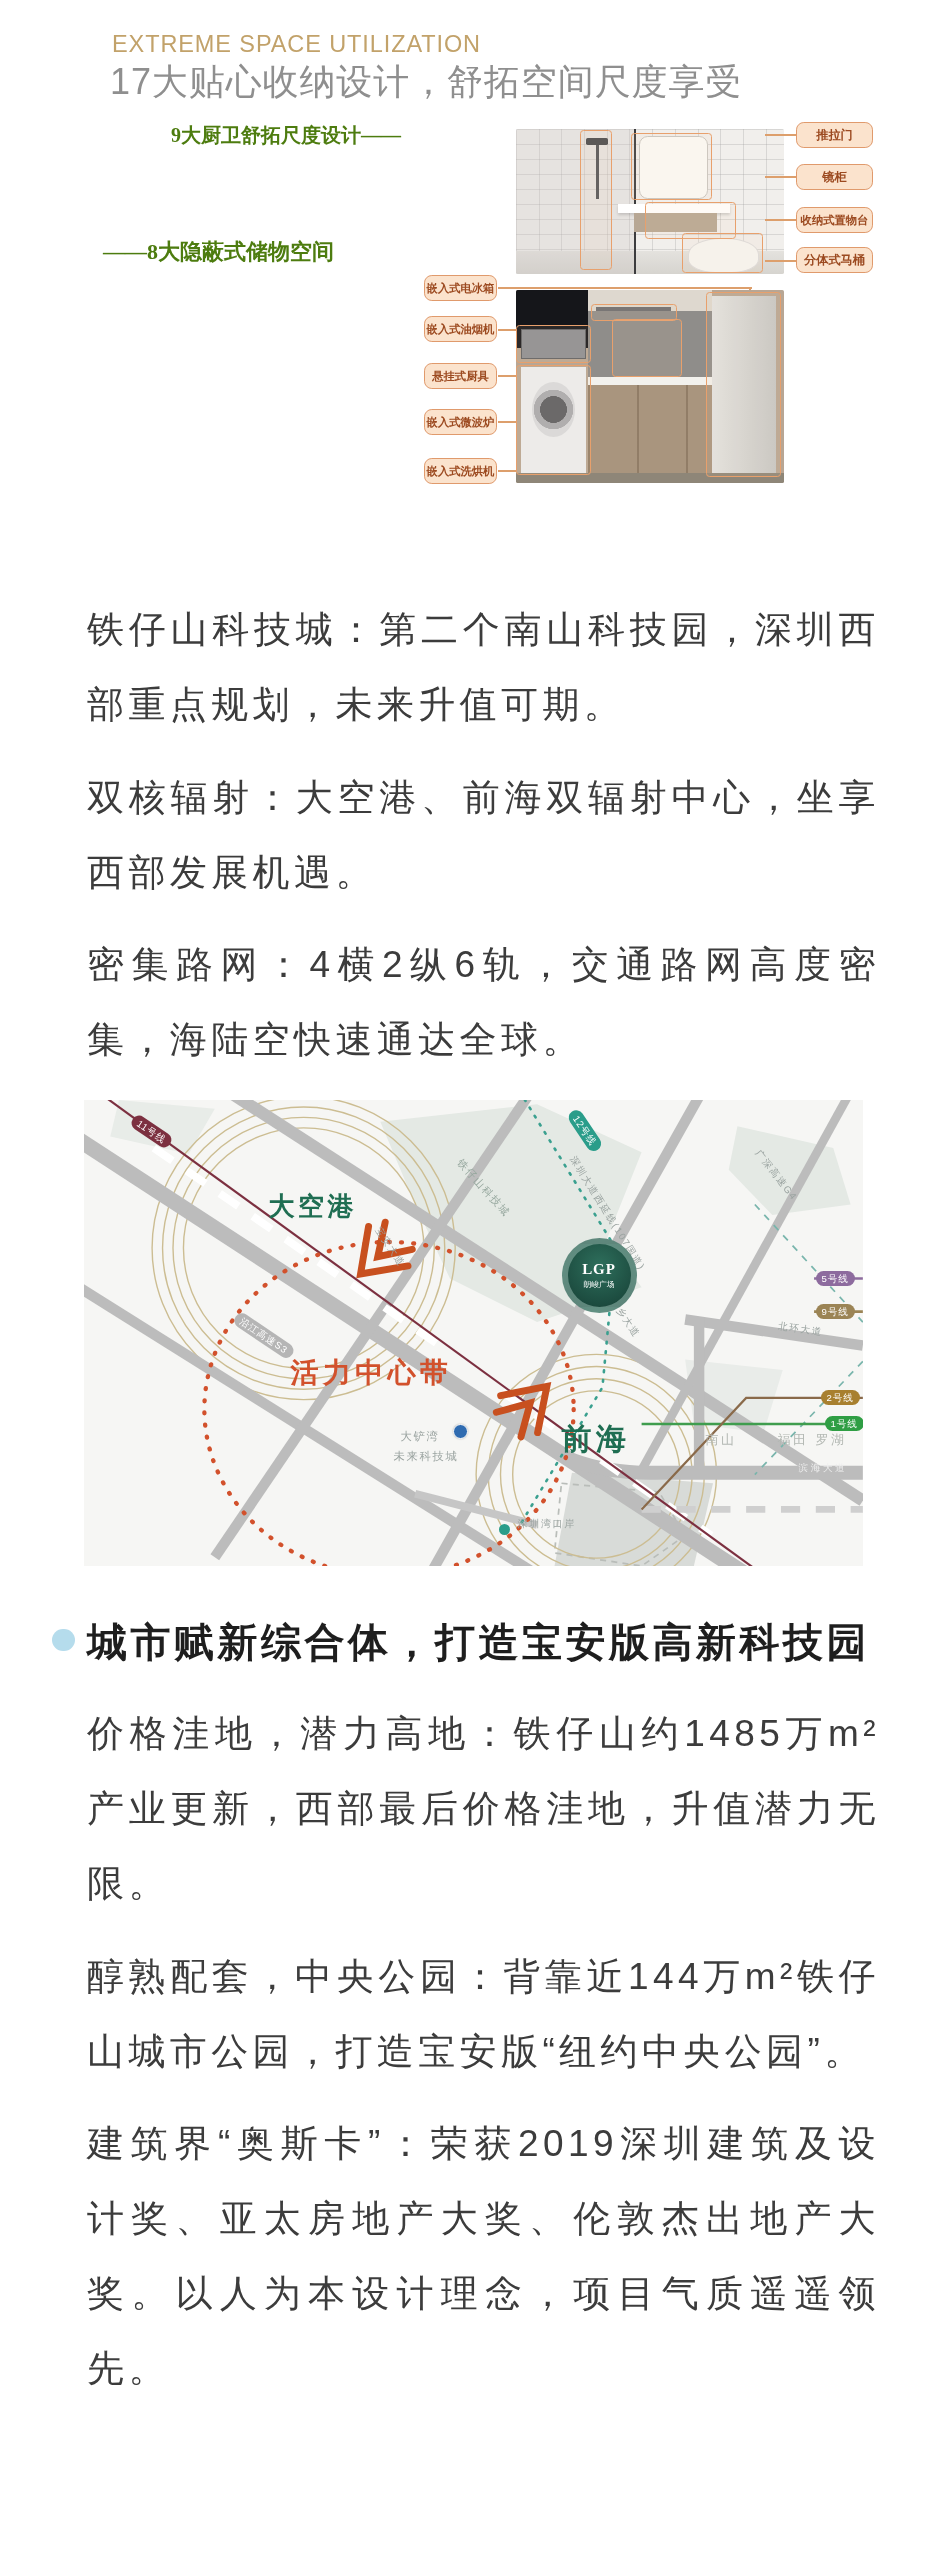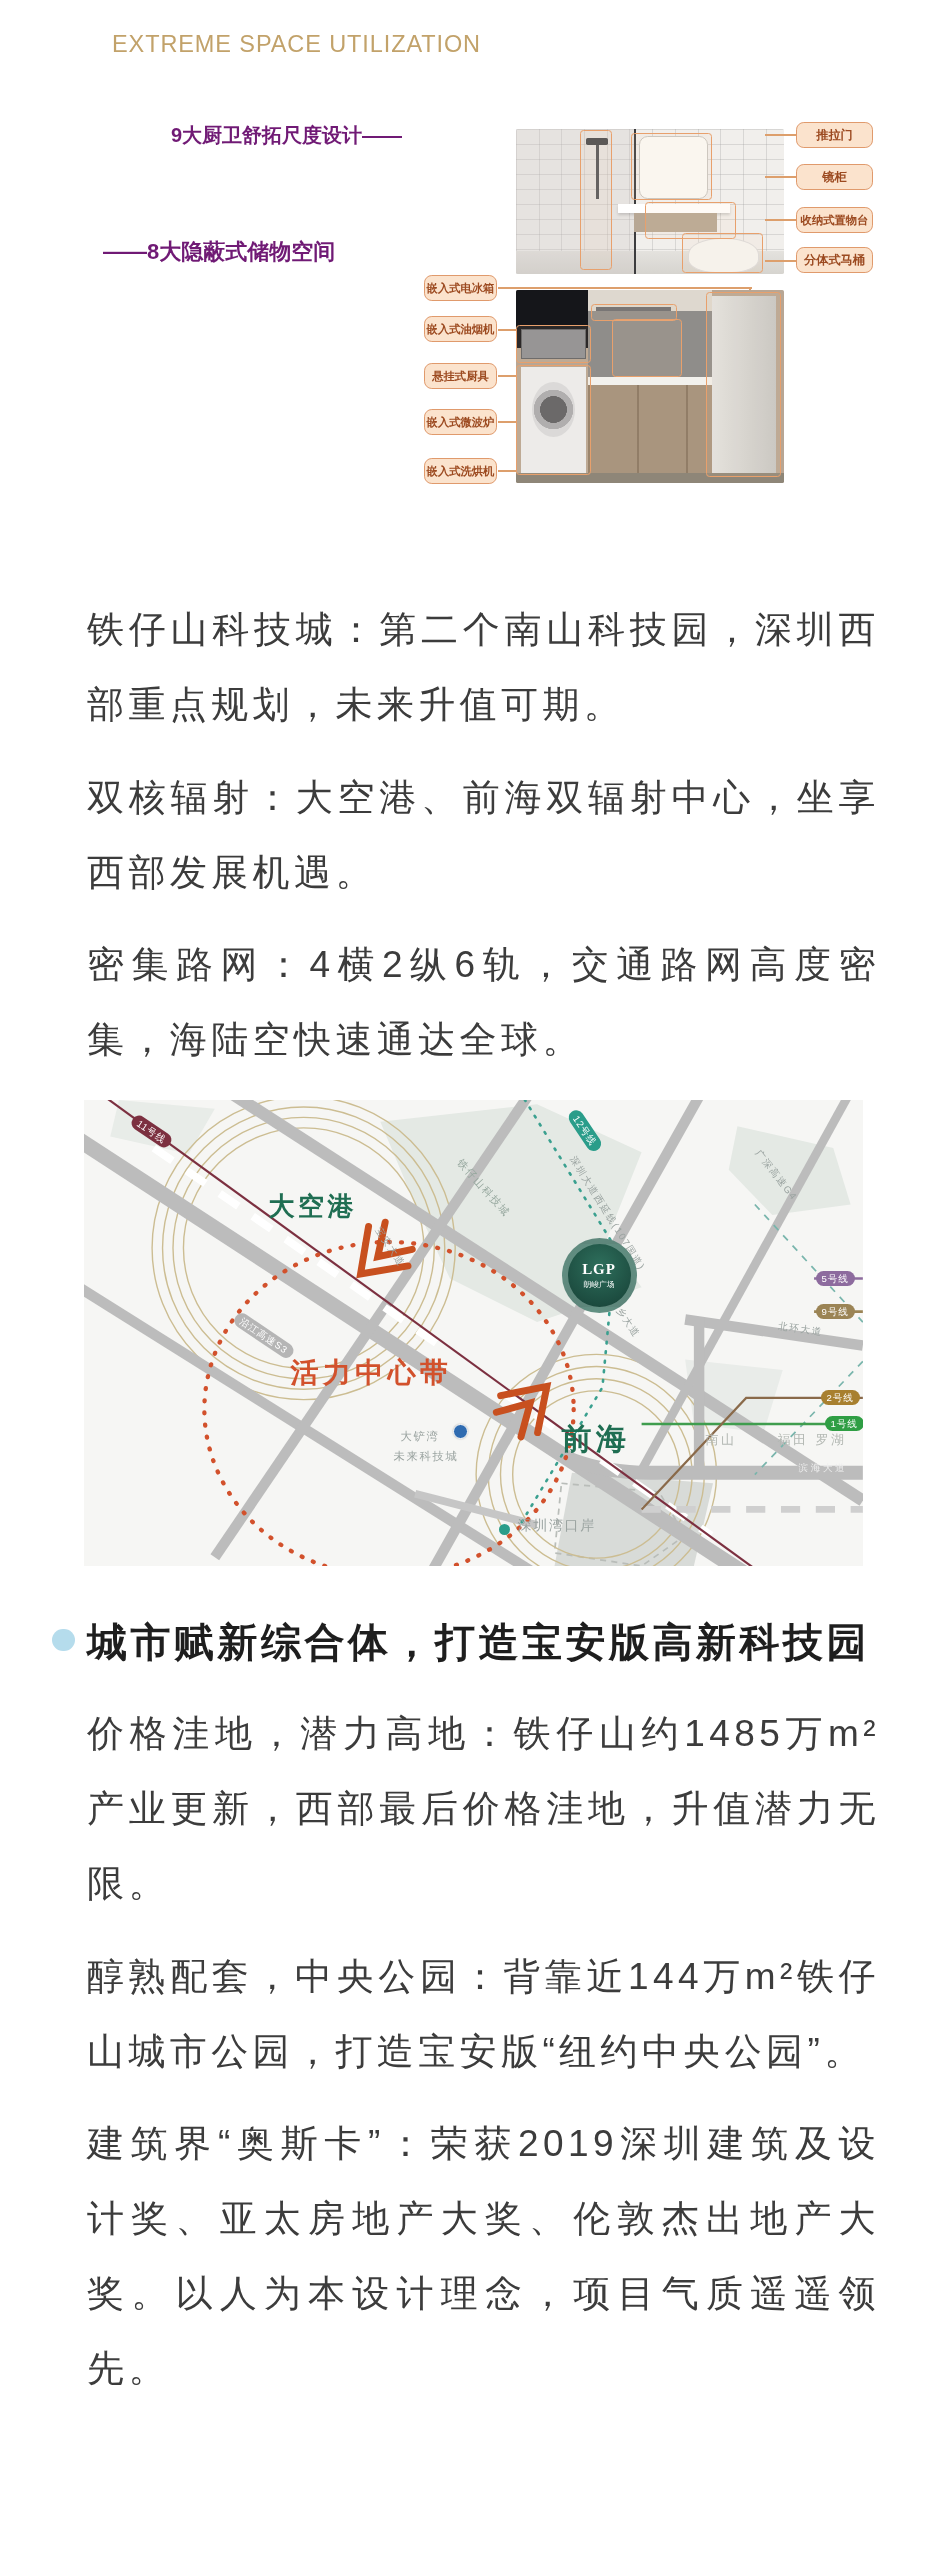--- a/index.html
+++ b/index.html
@@ -4,21 +4,21 @@
 <style>
   html,body{margin:0;padding:0;background:#fff;}
   body{font-family:"Liberation Sans","DejaVu Sans",sans-serif;}
   .page{position:relative;width:941px;height:2576px;overflow:hidden;background:#fff;}
 
   
   .collage{position:relative;height:575px;background:#fff;}
   .abs{position:absolute;}
   .eyebrow{left:112px;top:31px;font-size:23.5px;letter-spacing:0.9px;color:#c2a26a;}
   .big-title{left:110px;top:58px;font-size:36px;color:#8f8f8f;letter-spacing:0.9px;}
-  .cap{font-weight:bold;color:#701a75;white-space:nowrap;}
+  .cap{font-weight:bold;color:#4d7c0f;white-space:nowrap;font-family:Liberation Serif, serif;}
   .bath-cap{left:171px;top:122px;font-size:20px;}
   .store-cap{left:103px;top:237px;font-size:22px;}
 
   .photo{position:absolute;overflow:hidden;border-radius:1.7px;}
   .obox{position:absolute;border:1.7px solid #e8a06c;background:rgba(250,210,170,.10);border-radius:3.5px;box-sizing:border-box;}
   .tag{position:absolute;display:flex;align-items:center;justify-content:center;background:#fbe3cd;border:1.7px solid #e09a6c;border-radius:7.8px;color:#9c4a20;font-weight:bold;box-sizing:border-box;white-space:nowrap;}
   .tag.b{width:77px;height:26px;font-size:12.2px;}
   .tag.k{width:73px;height:26px;font-size:11.3px;}
   .conn{position:absolute;background:#dd9f6c;}
   .klabel{position:absolute;transform:translate(-50%,-50%);color:#fff;font-weight:bold;font-size:15px;text-shadow:0 0.9px 2.6px rgba(0,0,0,.5);white-space:nowrap;}
@@ -92,20 +92,21 @@
   .district{color:#b3b8b3;font-size:13px;letter-spacing:2.6px;}
   .cicon{position:absolute;border-radius:50%;}
 </style>
 </head>
 <body>
 
 <div class="page">
 
   <div class="collage">
     <div class="abs eyebrow">EXTREME SPACE UTILIZATION</div>
+    <div class="abs big-title">17大贴心收纳设计，舒拓空间尺度享受</div>
     <div class="abs cap bath-cap">9大厨卫舒拓尺度设计——</div>
     <div class="abs cap store-cap">——8大隐蔽式储物空间</div>
 
     <div class="photo bath" style="left:516px;top:129px;width:268px;height:145px;">
       <div class="floor"></div>
       <div class="glass"></div>
       <div class="bar"></div>
       <div class="head"></div>
       <div class="mirror"></div>
       <div class="counter"></div>
@@ -244,21 +245,21 @@
 
       <div class="marker">
         <span class="logo">LGP</span>
         <span class="nm">朗峻广场</span>
       </div>
 
       <div class="mtext poi" style="left:317px;top:329px;">大铲湾</div>
       <div class="mtext poi" style="left:310px;top:349px;">未来科技城</div>
       <div class="cicon" style="left:369px;top:324px;width:13px;height:13px;background:#2f6bb0;border:1.7px solid #fff;box-shadow:0 0 1.7px rgba(0,0,0,.3);"></div>
       <div class="cicon" style="left:415px;top:424px;width:11.3px;height:11.3px;background:#2a9d8a;"></div>
-      <div class="mtext poi" style="left:434px;top:417px;font-size:14px;">深圳湾口岸</div>
+      <div class="mtext poi" style="left:434px;top:417px;font-size:10px;">深圳湾口岸</div>
 
       <div class="mtext district" style="left:622px;top:331px;">南山</div>
       <div class="mtext district" style="left:694px;top:331px;">福田</div>
       <div class="mtext district" style="left:732px;top:331px;">罗湖</div>
 
       <div class="badge" style="left:732px;top:171px;background:#8d6b9e;">5号线</div>
       <div class="badge" style="left:732px;top:204px;background:#9b8455;">9号线</div>
       <div class="badge" style="left:737px;top:290px;background:#a8802f;">2号线</div>
       <div class="badge" style="left:741px;top:316px;background:#2f9e44;">1号线</div>
     </figure>

